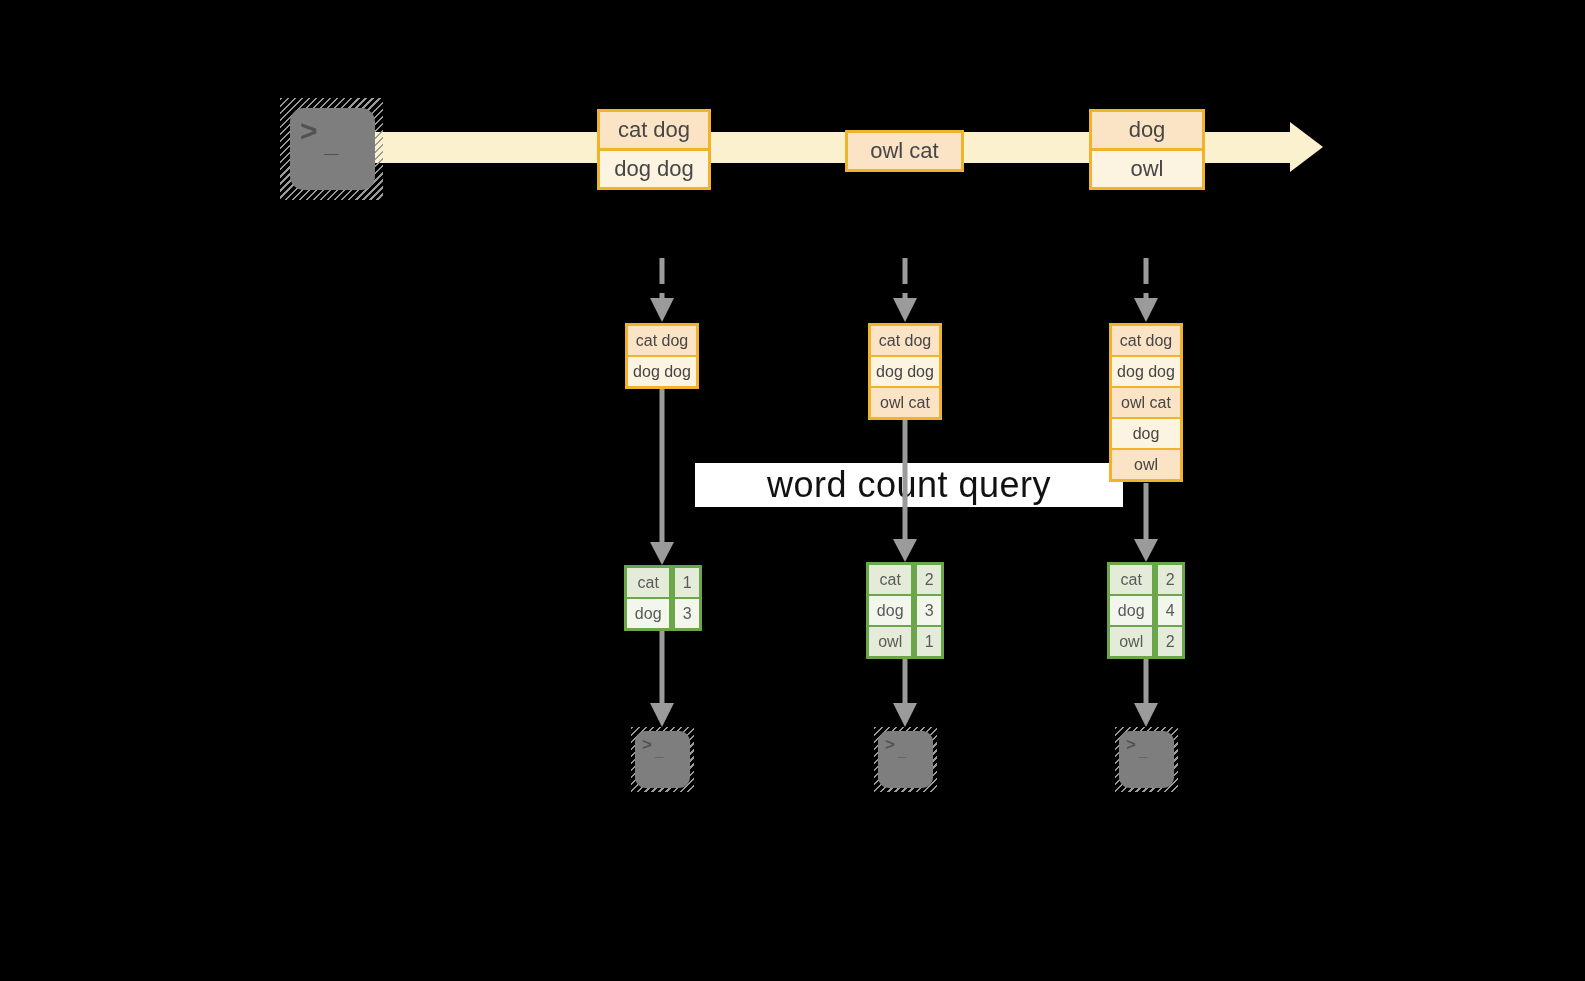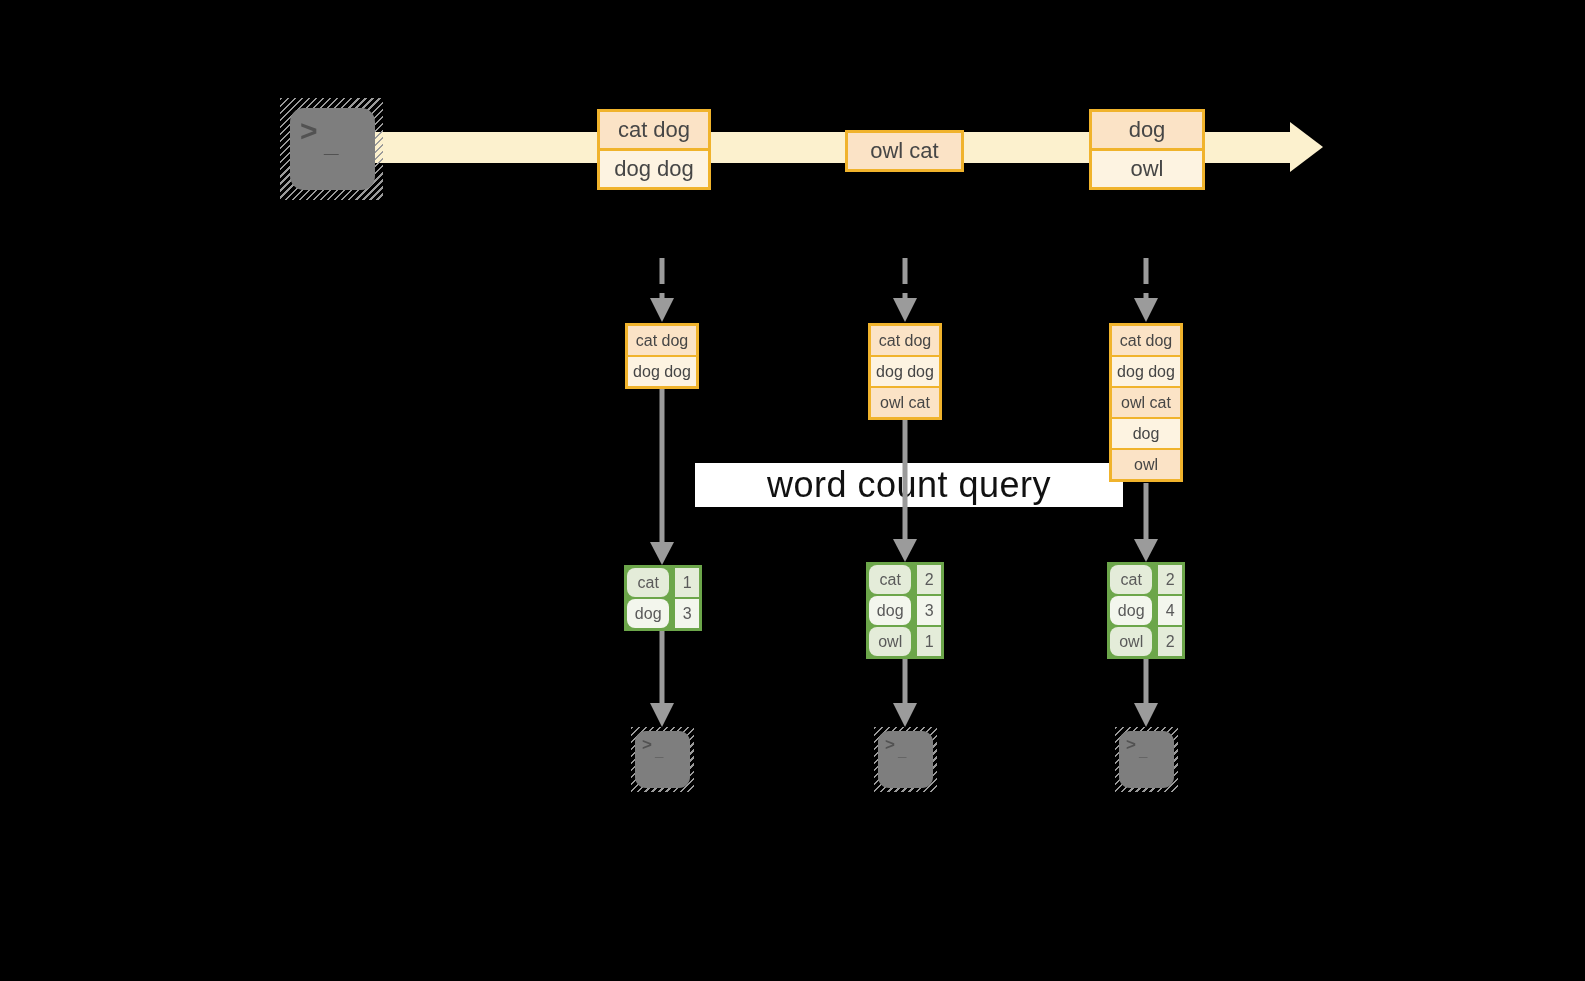--- a/index.html
+++ b/index.html
@@ -26,21 +26,21 @@
   .rec .orow{height:36px;font-size:22px;}
   .buf .orow{height:29px;font-size:16px;margin-top:0;}
   .buf .orow + .orow{margin-top:2px;}
   
   .gtable{position:absolute;box-sizing:border-box;border:3px solid #6ca64a;background:#6ca64a;width:78px;}
   .grow{display:flex;}
   .grow + .grow{margin-top:2px;}
   .gcell{box-sizing:border-box;height:29px;display:flex;align-items:center;justify-content:center;
     font-size:16px;color:#5a5a5a;background:#f3f6ed;}
   .grow:nth-child(odd) .gcell{background:#e4ecd9;}
-  .gcell.w{width:45px;margin-right:6px;border-radius:8px;}
+  .gcell.w{width:45px;margin-right:6px;}
   .gcell.c{width:25px;}
   
   .terminal{position:absolute;
     background:repeating-linear-gradient(135deg,#9a9a9a 0 1.6px,transparent 1.6px 5px);}
   .term-inner{position:absolute;background:#7e7e7e;border-radius:14px;}
   .term-lg{width:103px;height:102px;}
   .term-lg .term-inner{left:10px;top:10px;width:85px;height:82px;}
   .term-sm{width:63px;height:65px;}
   .term-sm .term-inner{left:4px;top:4px;width:55px;height:57px;border-radius:11px;}
   .glyph-gt,.glyph-us{position:absolute;color:#525252;font-weight:700;line-height:1;}

